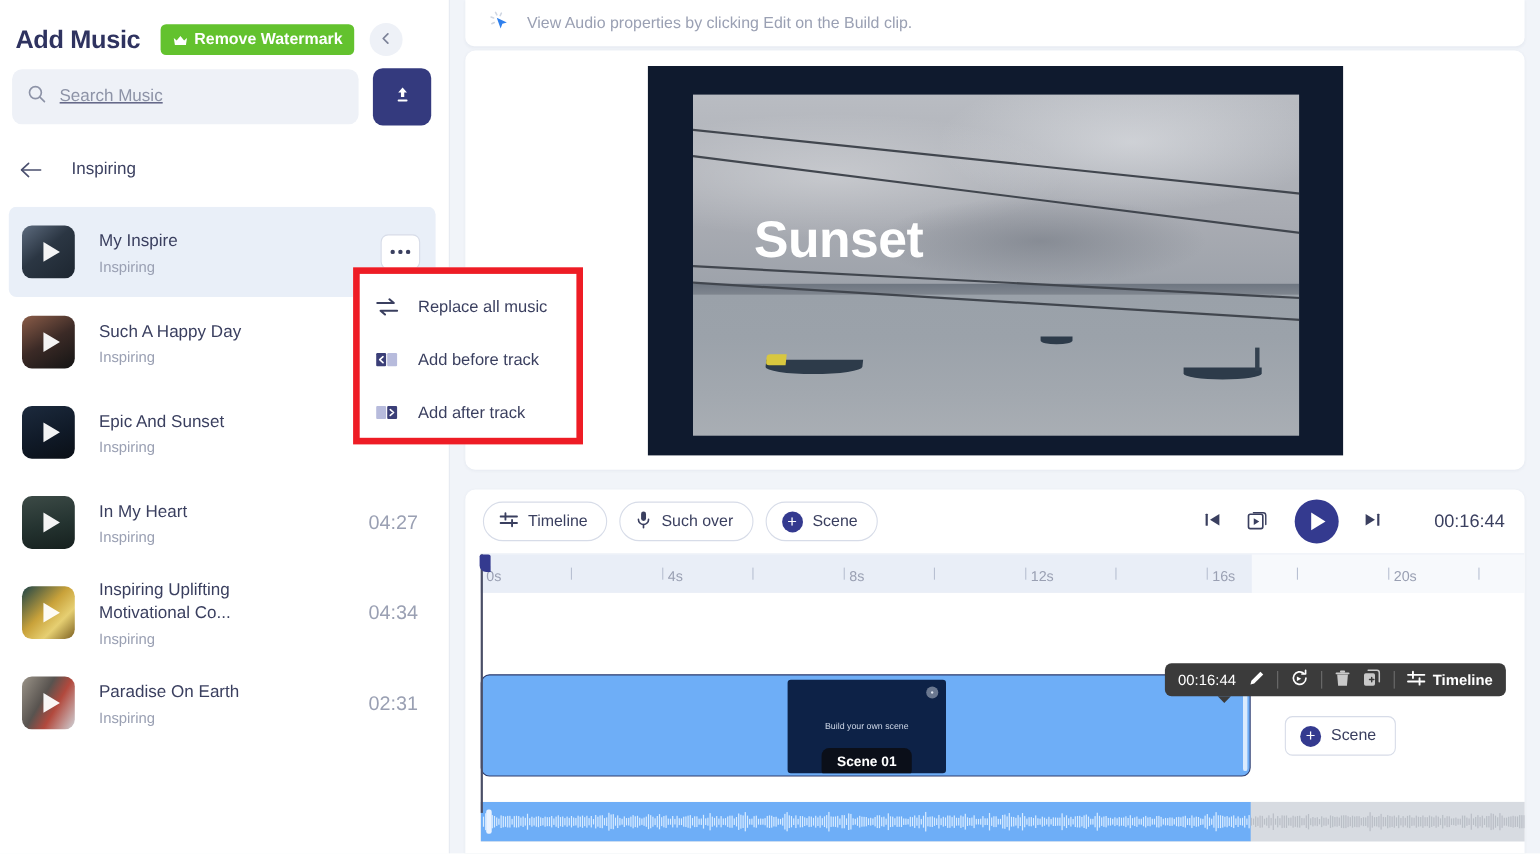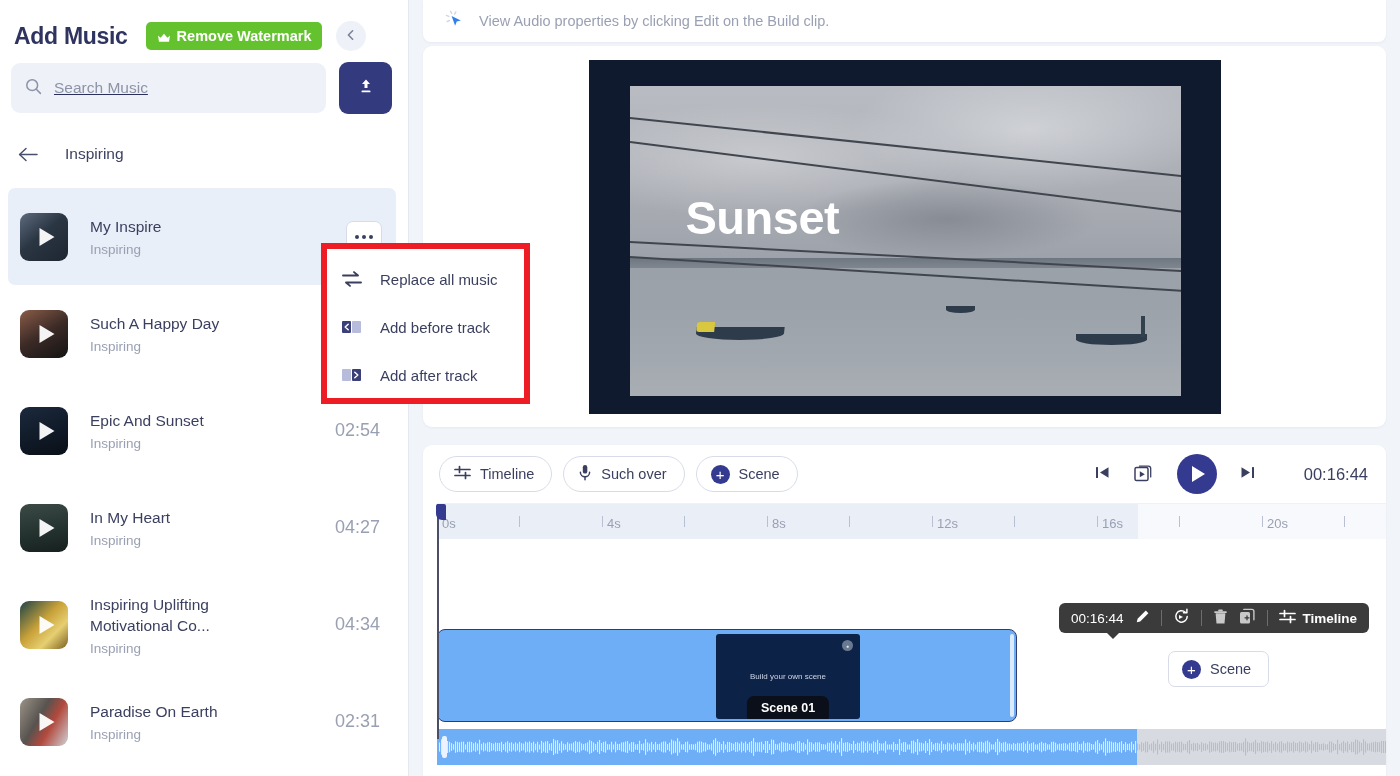--- a/index.html
+++ b/index.html
@@ -94,21 +94,21 @@
   .cat-name { font-size: 15.5px; color: #3c4161; font-weight: 400; }
 
   
   .music-list {
     position: absolute;
     top: 188px; left: 0; right: 0; bottom: 0;
     overflow: hidden;
   }
   .track {
     display: flex; align-items: center;
-    height: 97px;
+    height: 82px;
     padding: 0 14px 0 20px;
     position: relative;
   }
   .track.selected {
     background: #e9eff8;
     border-radius: 7px;
     margin: 0 12px 0 8px;
     padding-left: 12px;
   }
   .thumb {
@@ -349,22 +349,22 @@
     border-left: 6px solid transparent;
     border-right: 6px solid transparent;
     border-top: 6px solid #3b3b3b;
   }
   .ct-sep { width: 1px; height: 16px; background: #6d6d6d; }
   .ct-btn { display: flex; align-items: center; cursor: pointer; }
   .ct-label { display: flex; align-items: center; gap: 7px; cursor: pointer; font-size: 13.5px; font-weight: 700; }
 
   .video-track {
     position: absolute;
-    left: 0; top: 90px;
-    width: 580px; height: 93px;
+    left: 0; top: 74px;
+    width: 700px; height: 93px;
     background: #6eaef7;
     border: 1.6px solid #2f3d6e;
     border-radius: 8px;
   }
   .vt-right-handle {
     position: absolute; right: 2px; top: 4px; bottom: 4px;
     width: 4px; border-radius: 2px; background: rgba(255,255,255,0.75);
   }
   .scene-thumb {
     position: absolute;

